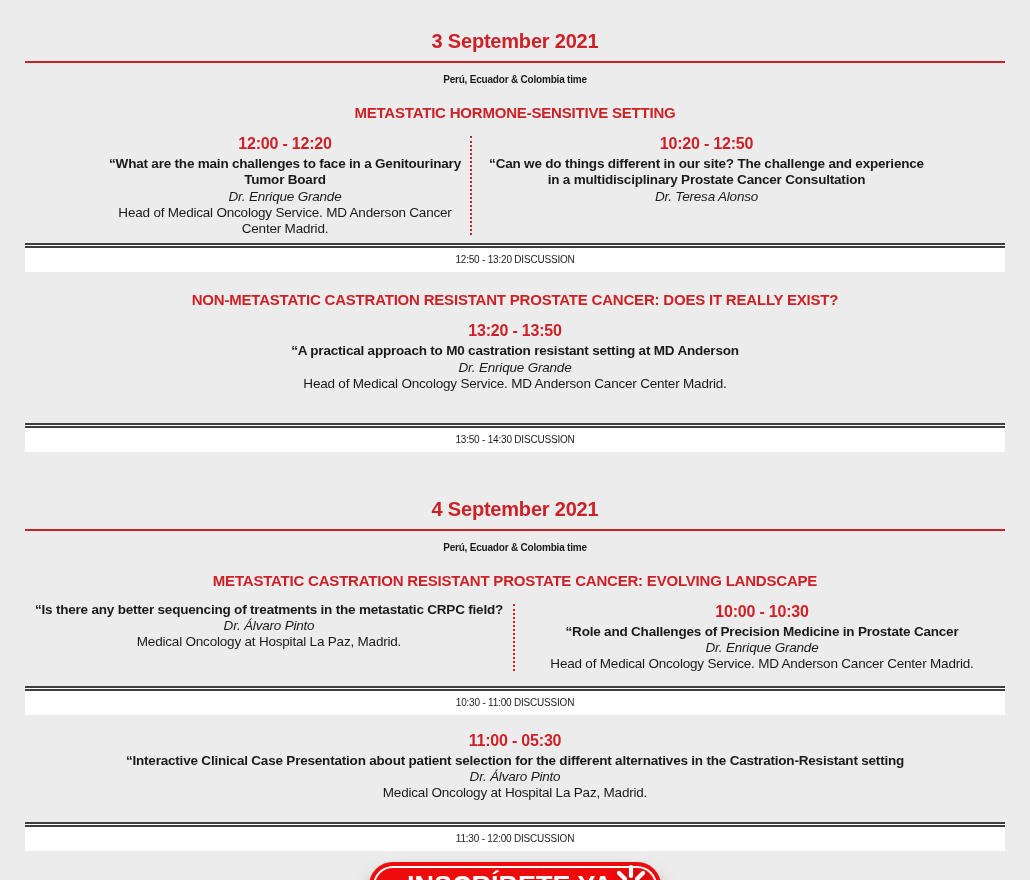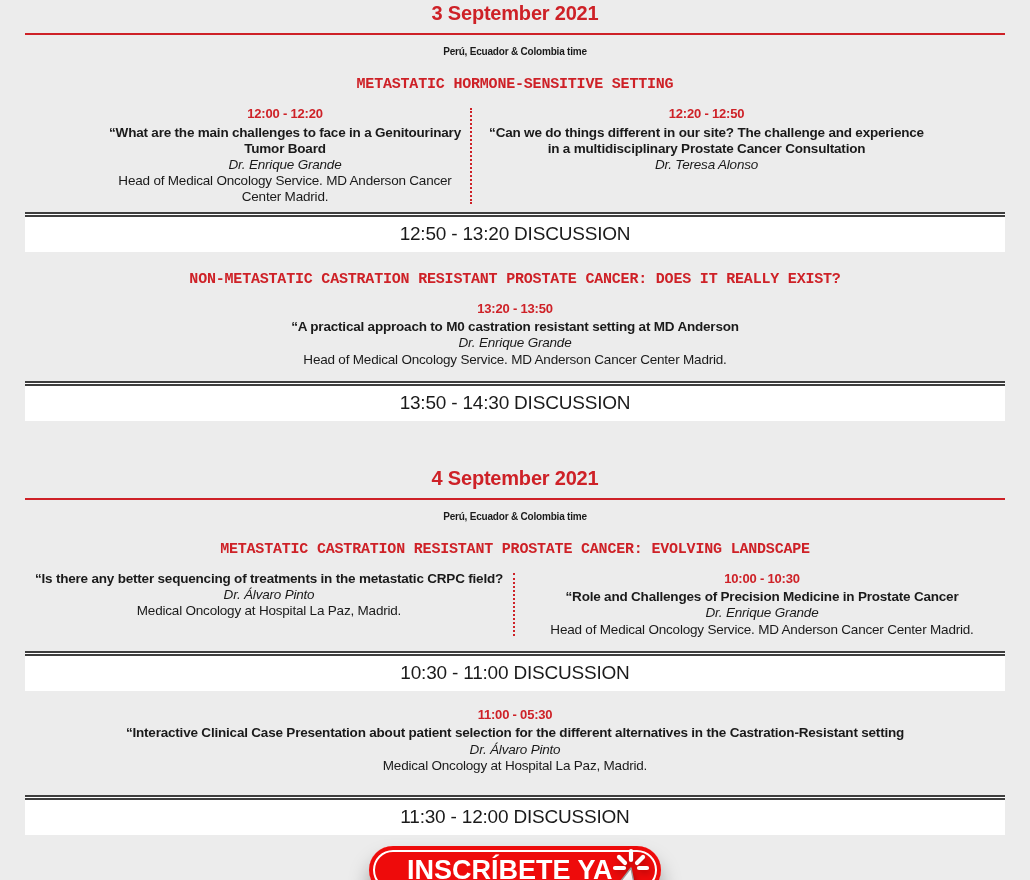--- a/index.html
+++ b/index.html
@@ -8,21 +8,21 @@
   .page {
     position: relative;
     width: 1030px;
     height: 880px;
     background: #ececec;
     overflow: hidden;
     color: #1a1a1a;
     letter-spacing: -0.2px;
   }
 
-  .day1 { padding-top: 2px; }
+  .day1 { padding-top: 30px; }
   .day2 { padding-top: 46px; }
 
   .date-title {
     text-align: center;
     color: #ce2127;
     font-size: 20px;
     font-weight: bold;
     line-height: 1.1;
   }
   .redline {
@@ -36,21 +36,20 @@
     text-align: center;
     font-size: 10px;
     font-weight: bold;
   }
   .section-heading {
     margin-top: 19px;
     text-align: center;
     color: #ce2127;
     font-size: 15px;
     font-weight: bold;
-    font-family: Liberation Mono, monospace;
   }
   .cols {
     margin: 13px 25px 0 25px;
     display: flex;
     align-items: stretch;
   }
   .cols .spacer1 { flex: 0 0 75px; }
   .col {
     text-align: center;
     font-size: 13.5px;
@@ -61,44 +60,44 @@
   .day2 .col-left  { flex: 0 0 488px; }
   .day2 .col-right { flex: 0 0 478px; margin-left: 8px; }
   .vdivider {
     border-left: 2px dotted #ce2127;
     align-self: stretch;
     margin: 2px 0;
   }
   .time {
     color: #ce2127;
     font-weight: bold;
-    font-size: 13px;
+    font-size: 16px;
     margin-bottom: 3px;
   }
   .talk-title { font-weight: bold; }
   .speaker { font-style: italic; }
   .affil { }
 
   .single-talk {
     margin-top: 13px;
     text-align: center;
     font-size: 13.5px;
     line-height: 1.2;
   }
   .day2 .single-talk { margin-top: 16px; }
 
   .discussion {
     margin: 6px 25px 0 25px;
     background: #ffffff;
     border-top: 5px double #3e3e3e;
     text-align: center;
-    font-size: 19px;
+    font-size: 10px;
     padding: 6px 0 7px 0;
   }
-  .discussion.second { margin-top: 13px; }
+  .discussion.second { margin-top: 31px; }
   .day2 .discussion.first { margin-top: 13px; }
   .day2 .discussion.second { margin-top: 21px; }
 
   .cta-row {
     margin-top: 11px;
     display: flex;
     justify-content: center;
   }
   .cta {
     position: relative;
@@ -145,21 +144,21 @@
     <div class="cols">
       <div class="spacer1"></div>
       <div class="col col-left">
         <div class="time">12:00 - 12:20</div>
         <div class="talk-title">“What are the main challenges to face in a Genitourinary Tumor Board</div>
         <div class="speaker">Dr. Enrique Grande</div>
         <div class="affil">Head of Medical Oncology Service. MD Anderson Cancer Center Madrid.</div>
       </div>
       <div class="vdivider"></div>
       <div class="col col-right">
-        <div class="time">12:20 - 12:50</div>
+        <div class="time">10:20 - 12:50</div>
         <div class="talk-title">“Can we do things different in our site? The challenge and experience in a multidisciplinary Prostate Cancer Consultation</div>
         <div class="speaker">Dr. Teresa Alonso</div>
       </div>
     </div>
 
     <div class="discussion first">
       <span>12:50 - 13:20 DISCUSSION</span>
     </div>
 
     <h2 class="section-heading">NON-METASTATIC CASTRATION RESISTANT PROSTATE CANCER: DOES IT REALLY EXIST?</h2>

